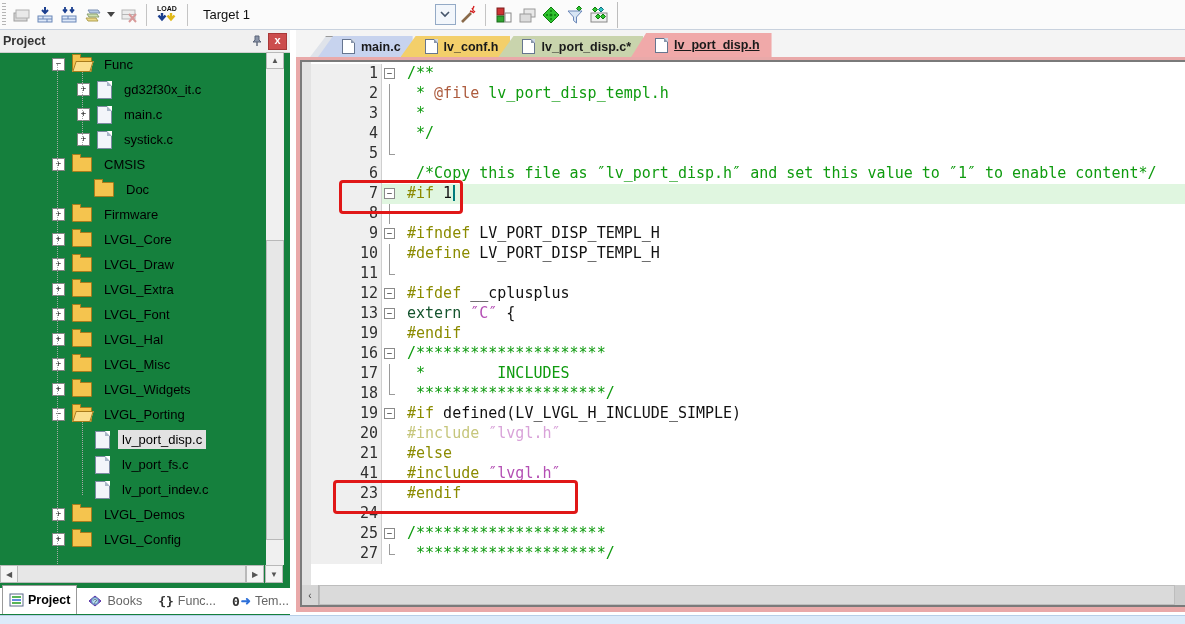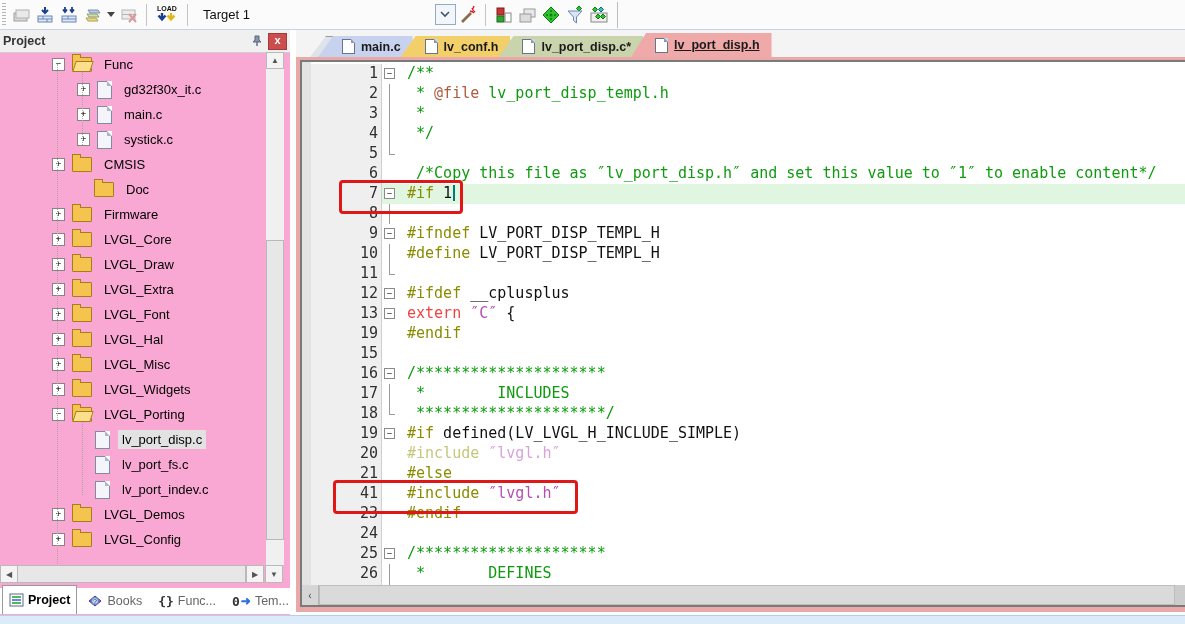--- a/index.html
+++ b/index.html
@@ -10,21 +10,21 @@
            border-bottom:1px solid #c9d2de;display:flex;align-items:center;}
   .grip{width:4px;height:24px;margin:0 3px 0 2px;
         background:repeating-linear-gradient(to bottom,#b5b5b5 0 1px,transparent 1px 3px);}
   .tbtn{width:24px;height:24px;display:flex;align-items:center;justify-content:center;flex:none;}
   .tsep{width:1px;height:22px;background:#c4c4c4;margin:0 5px;flex:none;}
   .target-label{margin-left:10px;font-size:13px;color:#111;}
   .combo-btn{width:19px;height:19px;border:1px solid #94aac6;background:#f2f6fb;margin-left:185px;
              display:flex;align-items:center;justify-content:center;flex:none;}
   .toolbar-end{width:1px;height:26px;background:#bdbdbd;margin-left:6px;}
   
-  .panel{position:absolute;left:0;top:30px;width:290px;bottom:0;background:#f9a8d4;}
+  .panel{position:absolute;left:0;top:30px;width:290px;bottom:0;background:#15803d;}
   .panel-header{height:22px;background:#f0f0f0;border-bottom:1px solid #cfcfcf;
                 display:flex;align-items:center;padding:0 3px;}
   .panel-title{font-weight:bold;font-size:12.5px;color:#333;flex:1;}
   .pin-btn{width:16px;height:15px;display:flex;align-items:center;justify-content:center;}
   .close-btn{width:17px;height:15px;background:#cc4d4d;border:1px solid #a83838;color:#fff;
              font-size:11px;line-height:13px;text-align:center;margin-left:3px;font-weight:bold;}
   .tree{position:absolute;left:0;top:22px;right:25px;height:513px;overflow:hidden;}
   .trow{height:25px;display:flex;align-items:center;white-space:nowrap;}
   .texp{width:11px;height:11px;border:1px solid #848484;background:#fff;flex:none;
         font:9px/9px "DejaVu Sans Mono",monospace;text-align:center;color:#333;margin-right:7px;}
@@ -86,21 +86,21 @@
   .cl.hl .num{background:#efefef;}
   .foldcol{width:17px;flex:none;position:relative;}
   .foldbox{position:absolute;left:2px;top:4px;width:11px;height:11px;border:1px solid #8a8a8a;
            background:#fff;font:9px/9px "DejaVu Sans Mono",monospace;text-align:center;color:#333;box-sizing:border-box;}
   .rail{position:absolute;left:7px;top:0;bottom:0;border-left:1px solid #9a9a9a;}
   .railend{position:absolute;left:7px;top:0;height:10px;width:5px;border-left:1px solid #9a9a9a;
            border-bottom:1px solid #9a9a9a;}
   .ct{padding-left:8px;}
   .selmargin{position:absolute;left:0;top:0;bottom:20px;width:9px;background:#e3e3e3;}
   .tok-cmt{color:#0f9b0f;} .tok-doc{color:#ad5c3e;} .tok-pp{color:#8b8b00;} .tok-txt{color:#111;}
-  .tok-kw{color:#ef4444;margin-top:19px;} .tok-str{color:#b44fb4;} .tok-ppf{color:#c6c67c;} .tok-strf{color:#d9a3d9;}
+  .tok-kw{color:#14532d;margin-top:19px;} .tok-str{color:#b44fb4;} .tok-ppf{color:#c6c67c;} .tok-strf{color:#d9a3d9;}
   .caret{display:inline-block;width:2px;height:16px;background:#007b7b;vertical-align:-3px;margin-left:1px;}
   .red-box{position:absolute;border:3px solid #e01717;border-radius:4px;z-index:5;}
   .hsb-ed{position:absolute;left:0;right:0;bottom:0;height:20px;background:#cccccc;display:flex;}
   .hsb-ed-btn{width:16px;height:20px;background:#d6d6d6;border-right:1px solid #b5b5b5;
               display:flex;align-items:center;justify-content:center;font-size:10px;color:#444;flex:none;}
   .hsb-ed-thumb{flex:1;background:#dadada;border:1px solid #bdbdbd;box-sizing:border-box;margin-right:10px;}
   .statusbar{position:absolute;left:0;bottom:0;width:100%;height:8px;background:#dcebfa;border-top:1px solid #b7cfe8;}
   svg{display:block;}
 </style>
 </head>
@@ -409,32 +409,30 @@
           <div class="cl"><span class="num">5</span><span class="foldcol"><span class="railend"></span></span><span class="ct"></span></div>
           <div class="cl"><span class="num">6</span><span class="foldcol"></span><span class="ct"><span class="tok-cmt"> /*Copy this file as ″lv_port_disp.h″ and set this value to ″1″ to enable content*/</span></span></div>
           <div class="cl hl"><span class="num">7</span><span class="foldcol"><span class="foldbox">−</span></span><span class="ct"><span class="tok-pp">#if</span><span class="tok-txt"> 1</span><span class="caret"></span></span></div>
           <div class="cl"><span class="num">8</span><span class="foldcol"><span class="rail"></span></span><span class="ct"></span></div>
           <div class="cl"><span class="num">9</span><span class="foldcol"><span class="foldbox">−</span></span><span class="ct"><span class="tok-pp">#ifndef</span><span class="tok-txt"> LV_PORT_DISP_TEMPL_H</span></span></div>
           <div class="cl"><span class="num">10</span><span class="foldcol"><span class="rail"></span></span><span class="ct"><span class="tok-pp">#define</span><span class="tok-txt"> LV_PORT_DISP_TEMPL_H</span></span></div>
           <div class="cl"><span class="num">11</span><span class="foldcol"><span class="railend"></span></span><span class="ct"></span></div>
           <div class="cl"><span class="num">12</span><span class="foldcol"><span class="foldbox">−</span></span><span class="ct"><span class="tok-pp">#ifdef</span><span class="tok-txt"> __cplusplus</span></span></div>
           <div class="cl"><span class="num">13</span><span class="foldcol"><span class="foldbox">−</span></span><span class="ct"><span class="tok-kw">extern</span><span class="tok-txt"> </span><span class="tok-str">″C″</span><span class="tok-txt"> {</span></span></div>
           <div class="cl"><span class="num">19</span><span class="foldcol"></span><span class="ct"><span class="tok-pp">#endif</span></span></div>
-          <div class="cl"><span class="num">15</span><span class="foldcol"></span><span class="ct"></span></div>
           <div class="cl"><span class="num">16</span><span class="foldcol"><span class="foldbox">−</span></span><span class="ct"><span class="tok-cmt">/*********************</span></span></div>
           <div class="cl"><span class="num">17</span><span class="foldcol"><span class="rail"></span></span><span class="ct"><span class="tok-cmt"> *        INCLUDES</span></span></div>
           <div class="cl"><span class="num">18</span><span class="foldcol"><span class="railend"></span></span><span class="ct"><span class="tok-cmt"> *********************/</span></span></div>
           <div class="cl"><span class="num">19</span><span class="foldcol"><span class="foldbox">−</span></span><span class="ct"><span class="tok-pp">#if</span><span class="tok-txt"> defined(LV_LVGL_H_INCLUDE_SIMPLE)</span></span></div>
           <div class="cl"><span class="num">20</span><span class="foldcol"></span><span class="ct"><span class="tok-ppf">#include</span><span class="tok-strf"> ″lvgl.h″</span></span></div>
           <div class="cl"><span class="num">21</span><span class="foldcol"></span><span class="ct"><span class="tok-pp">#else</span></span></div>
           <div class="cl"><span class="num">41</span><span class="foldcol"></span><span class="ct"><span class="tok-pp">#include</span><span class="tok-str"> ″lvgl.h″</span></span></div>
           <div class="cl"><span class="num">23</span><span class="foldcol"></span><span class="ct"><span class="tok-pp">#endif</span></span></div>
           <div class="cl"><span class="num">24</span><span class="foldcol"></span><span class="ct"></span></div>
           <div class="cl"><span class="num">25</span><span class="foldcol"><span class="foldbox">−</span></span><span class="ct"><span class="tok-cmt">/*********************</span></span></div>
-          <div class="cl"><span class="num">26</span><span class="foldcol"><span class="rail"></span></span><span class="ct"><span class="tok-cmt"> *       DEFINES</span></span></div>
           <div class="cl"><span class="num">27</span><span class="foldcol"><span class="railend"></span></span><span class="ct"><span class="tok-cmt"> *********************/</span></span></div>
         </div>
       <div class="selmargin"></div>
       <div class="red-box" style="left:37px;top:118px;width:118px;height:28px;"></div>
       <div class="red-box" style="left:31px;top:418px;width:239px;height:28px;"></div>
       <div class="hsb-ed">
         <div class="hsb-ed-btn">‹</div>
         <div class="hsb-ed-thumb"></div>
       </div>
     </div>

